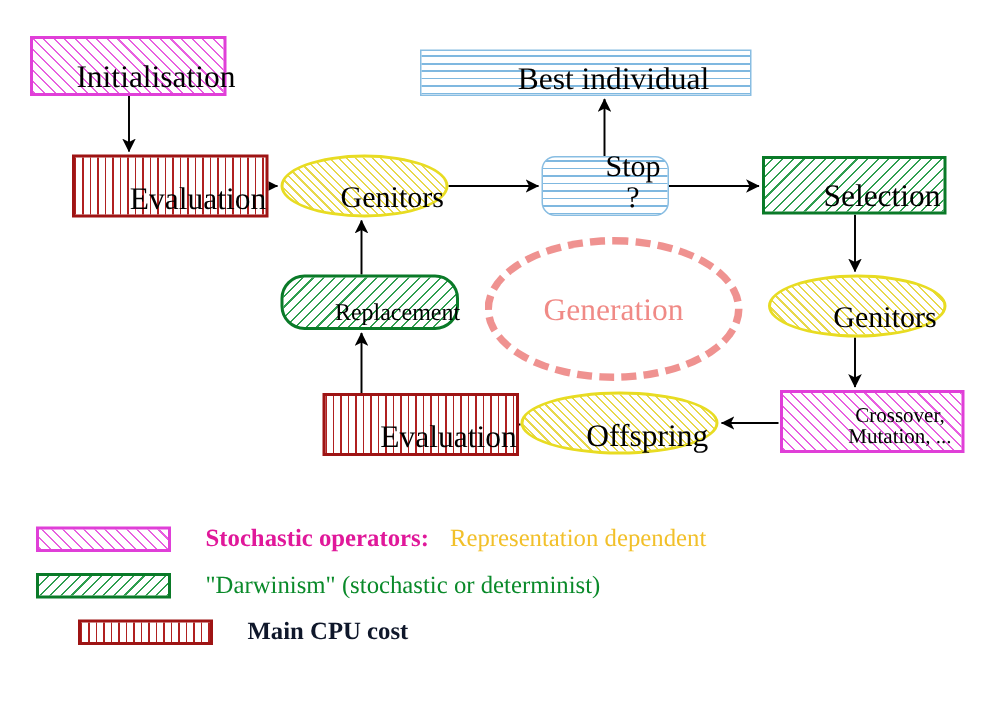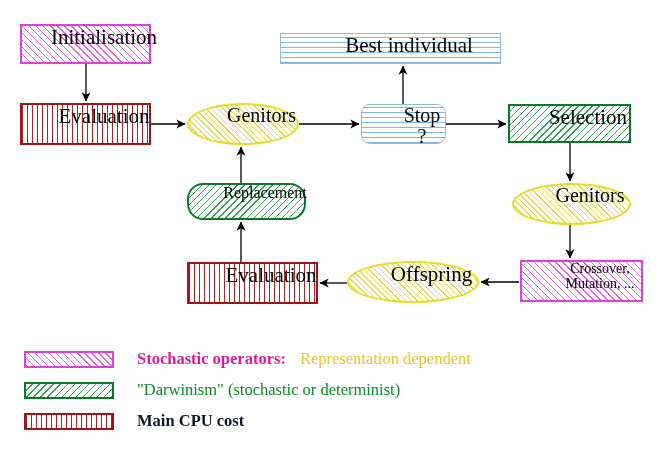--- a/index.html
+++ b/index.html
@@ -20,21 +20,21 @@
     position: absolute;
     left: 0;
     top: 0;
     width: 662px;
     height: 471px;
   }
   .node {
     position: absolute;
     box-sizing: border-box;
     display: flex;
-    align-items: flex-start;
+    align-items: flex-end;
     justify-content: center;
     text-align: center;
     color: #000000;
     z-index: 5;
     line-height: 1.05;
     padding-left: 37px;
   }
   .node-label {
     position: relative;
     z-index: 2;
@@ -52,20 +52,21 @@
     background-color: #ffffff;
     background-image: repeating-linear-gradient(-45deg,
         #2f9e4f 0px, #2f9e4f 1px, rgba(255,255,255,0) 1px, rgba(255,255,255,0) 5px);
     border: 2px solid #0a7a28;
   }
   .fill-red {
     background-color: #ffffff;
     background-image: repeating-linear-gradient(90deg,
         #b02020 0px, #b02020 1px, rgba(255,255,255,0) 1px, rgba(255,255,255,0) 5px);
     border: 2px solid #9e1414;
+    margin-left: 28px;
   }
   .fill-blue {
     background-color: #ffffff;
     background-image: repeating-linear-gradient(0deg,
         #7fb8e0 0px, #7fb8e0 1px, rgba(255,255,255,0) 1px, rgba(255,255,255,0) 5px);
     border: 1px solid #88bde2;
   }
   .fill-yellow-ellipse {
     background-color: #ffffff;
     background-image: repeating-linear-gradient(45deg,
@@ -194,20 +195,23 @@
   </div>
 
   <div class="node fill-red" style="left:187px; top:262px; width:131px; height:42px; font-size:21px;">
     <span class="node-label">Evaluation</span>
   </div>
 
   <div class="node fill-green" style="left:187px; top:183px; width:119px; height:37px; font-size:16px;border-radius:16px;">
     <span class="node-label">Replacement</span>
   </div>
 
+  <div class="gen-ellipse" style="left:323px; top:158px; width:172px; height:96px; font-size:21px;">
+    <span class="node-label">Generation</span>
+  </div>
 
   <div id="legend">
 
     <div class="legend-row">
       <div class="legend-swatch fill-magenta"></div>
       <div class="legend-text" style="color:#e0189a; font-weight:bold;">Stochastic operators:</div>
       <div class="legend-text2" style="color:#f2c02a; margin-left:14px;">Representation dependent</div>
     </div>
 
     <div class="legend-row">

